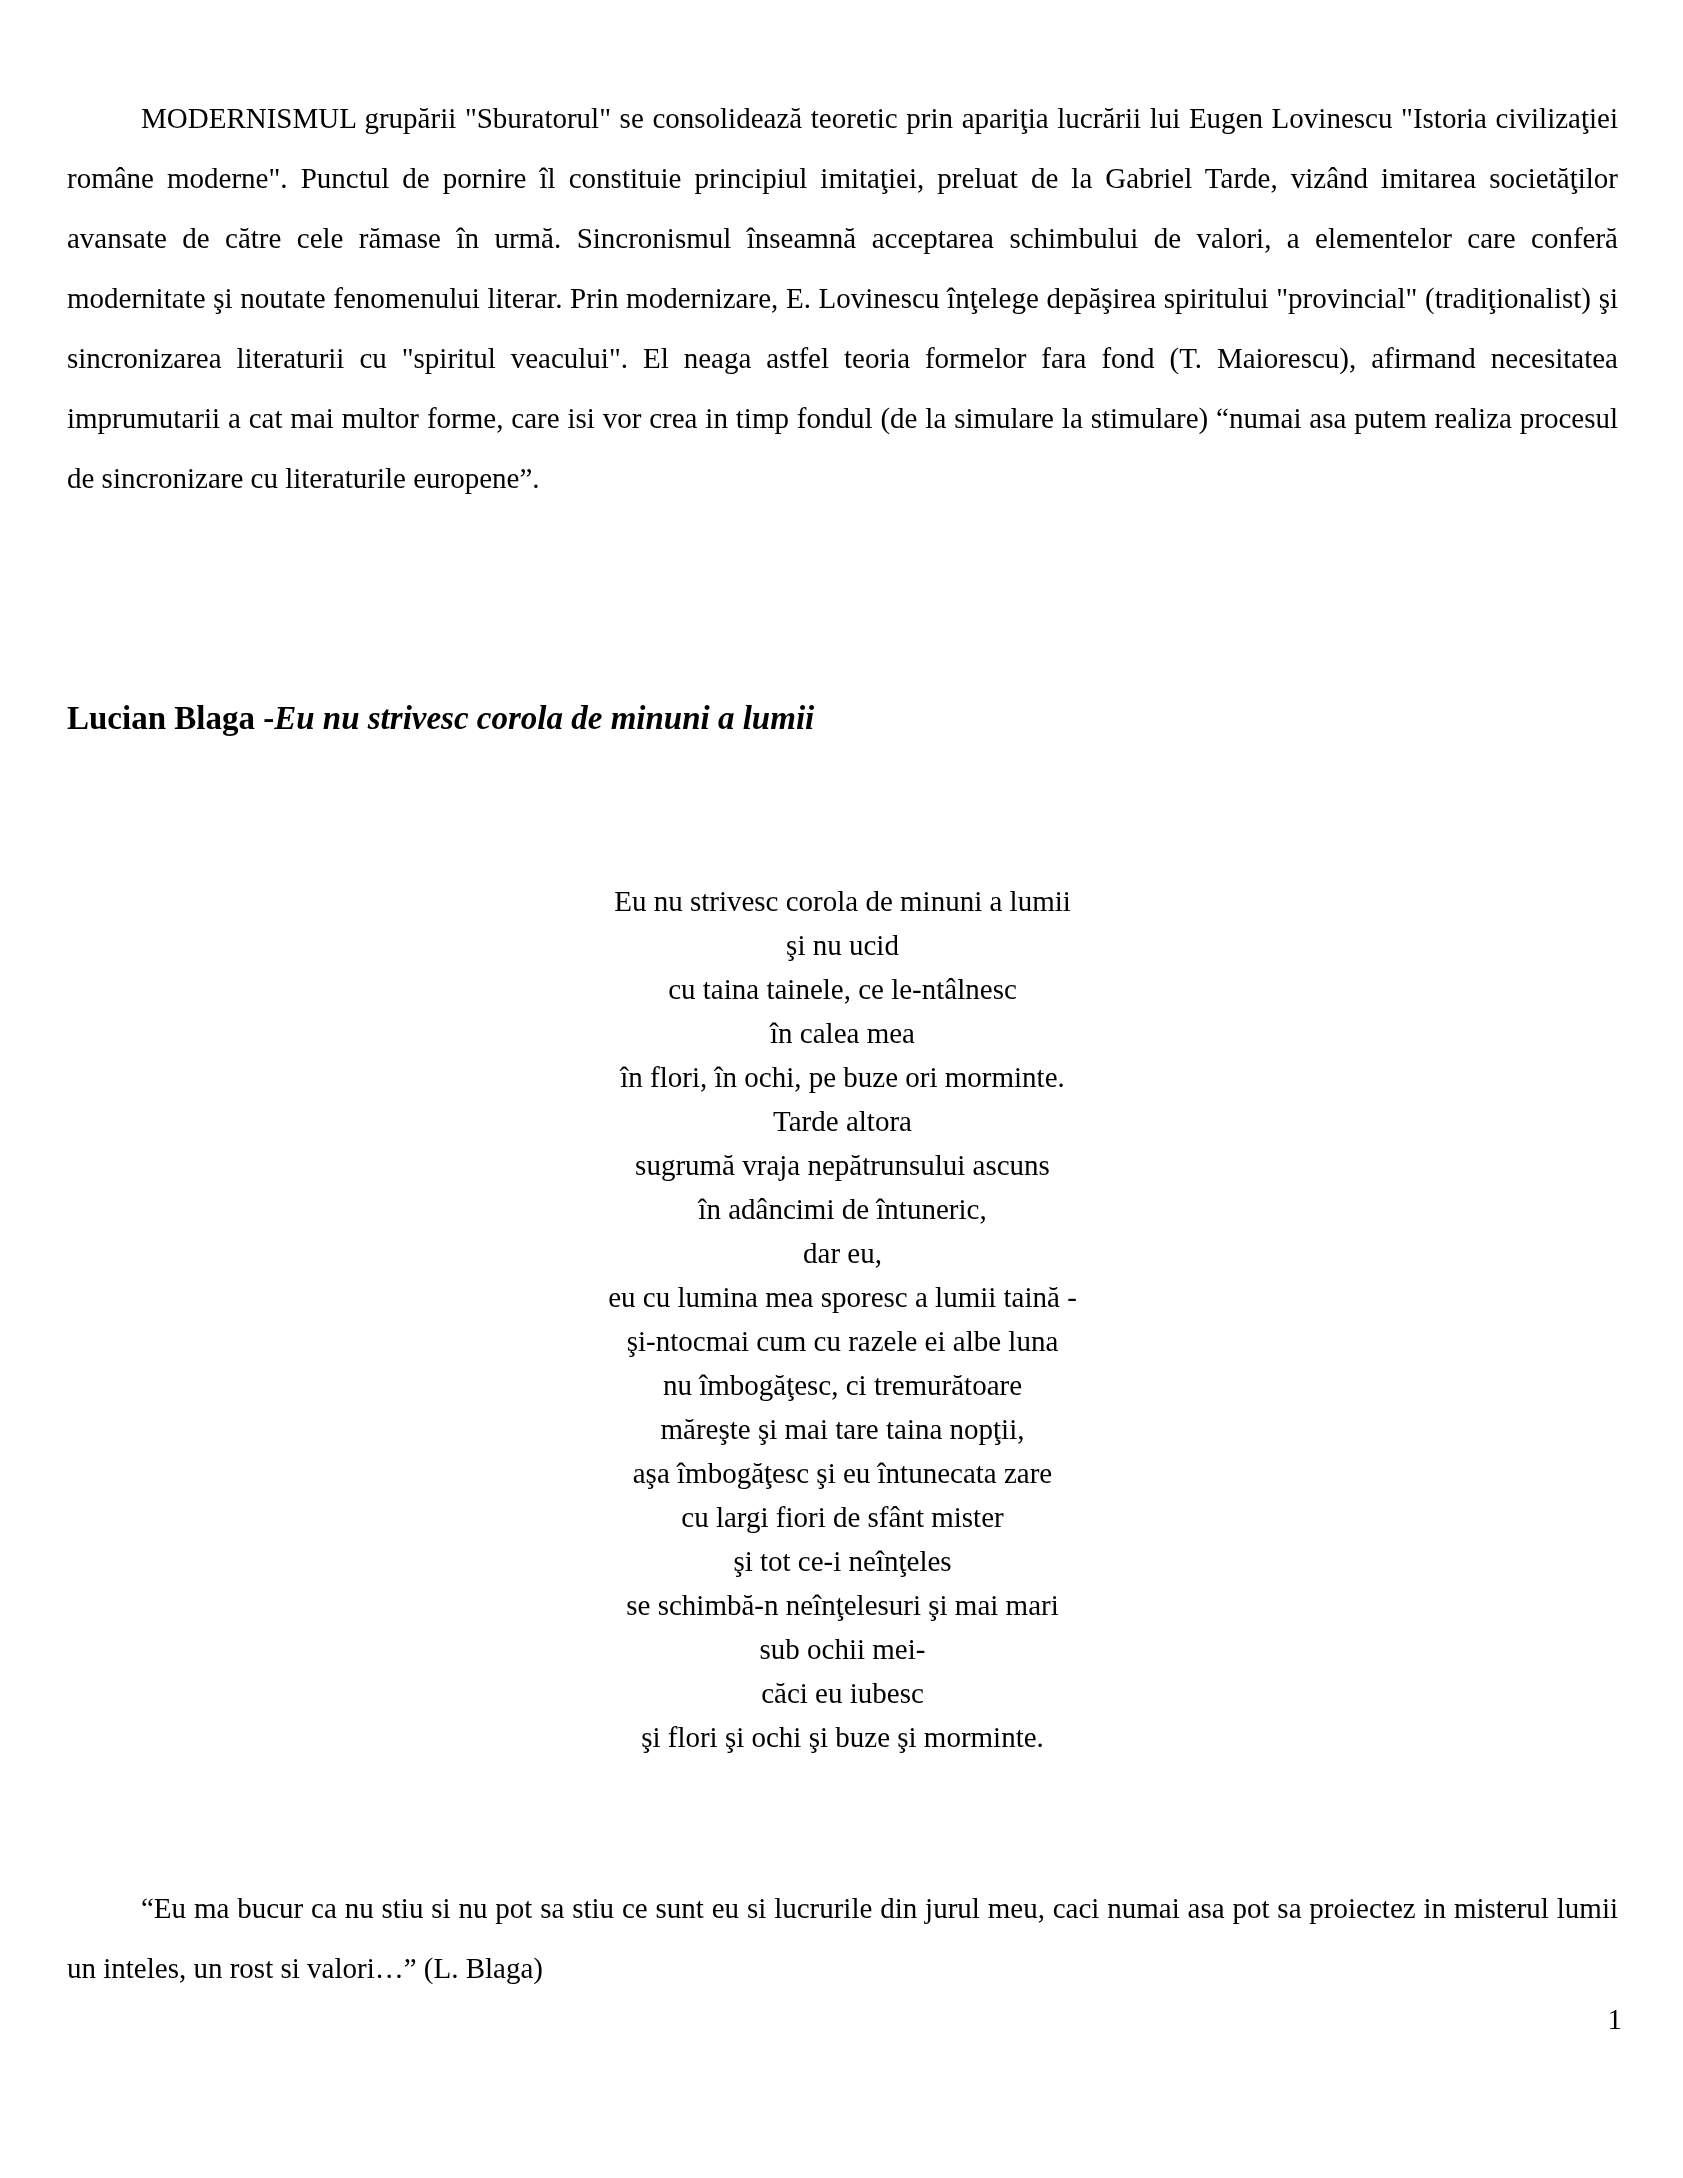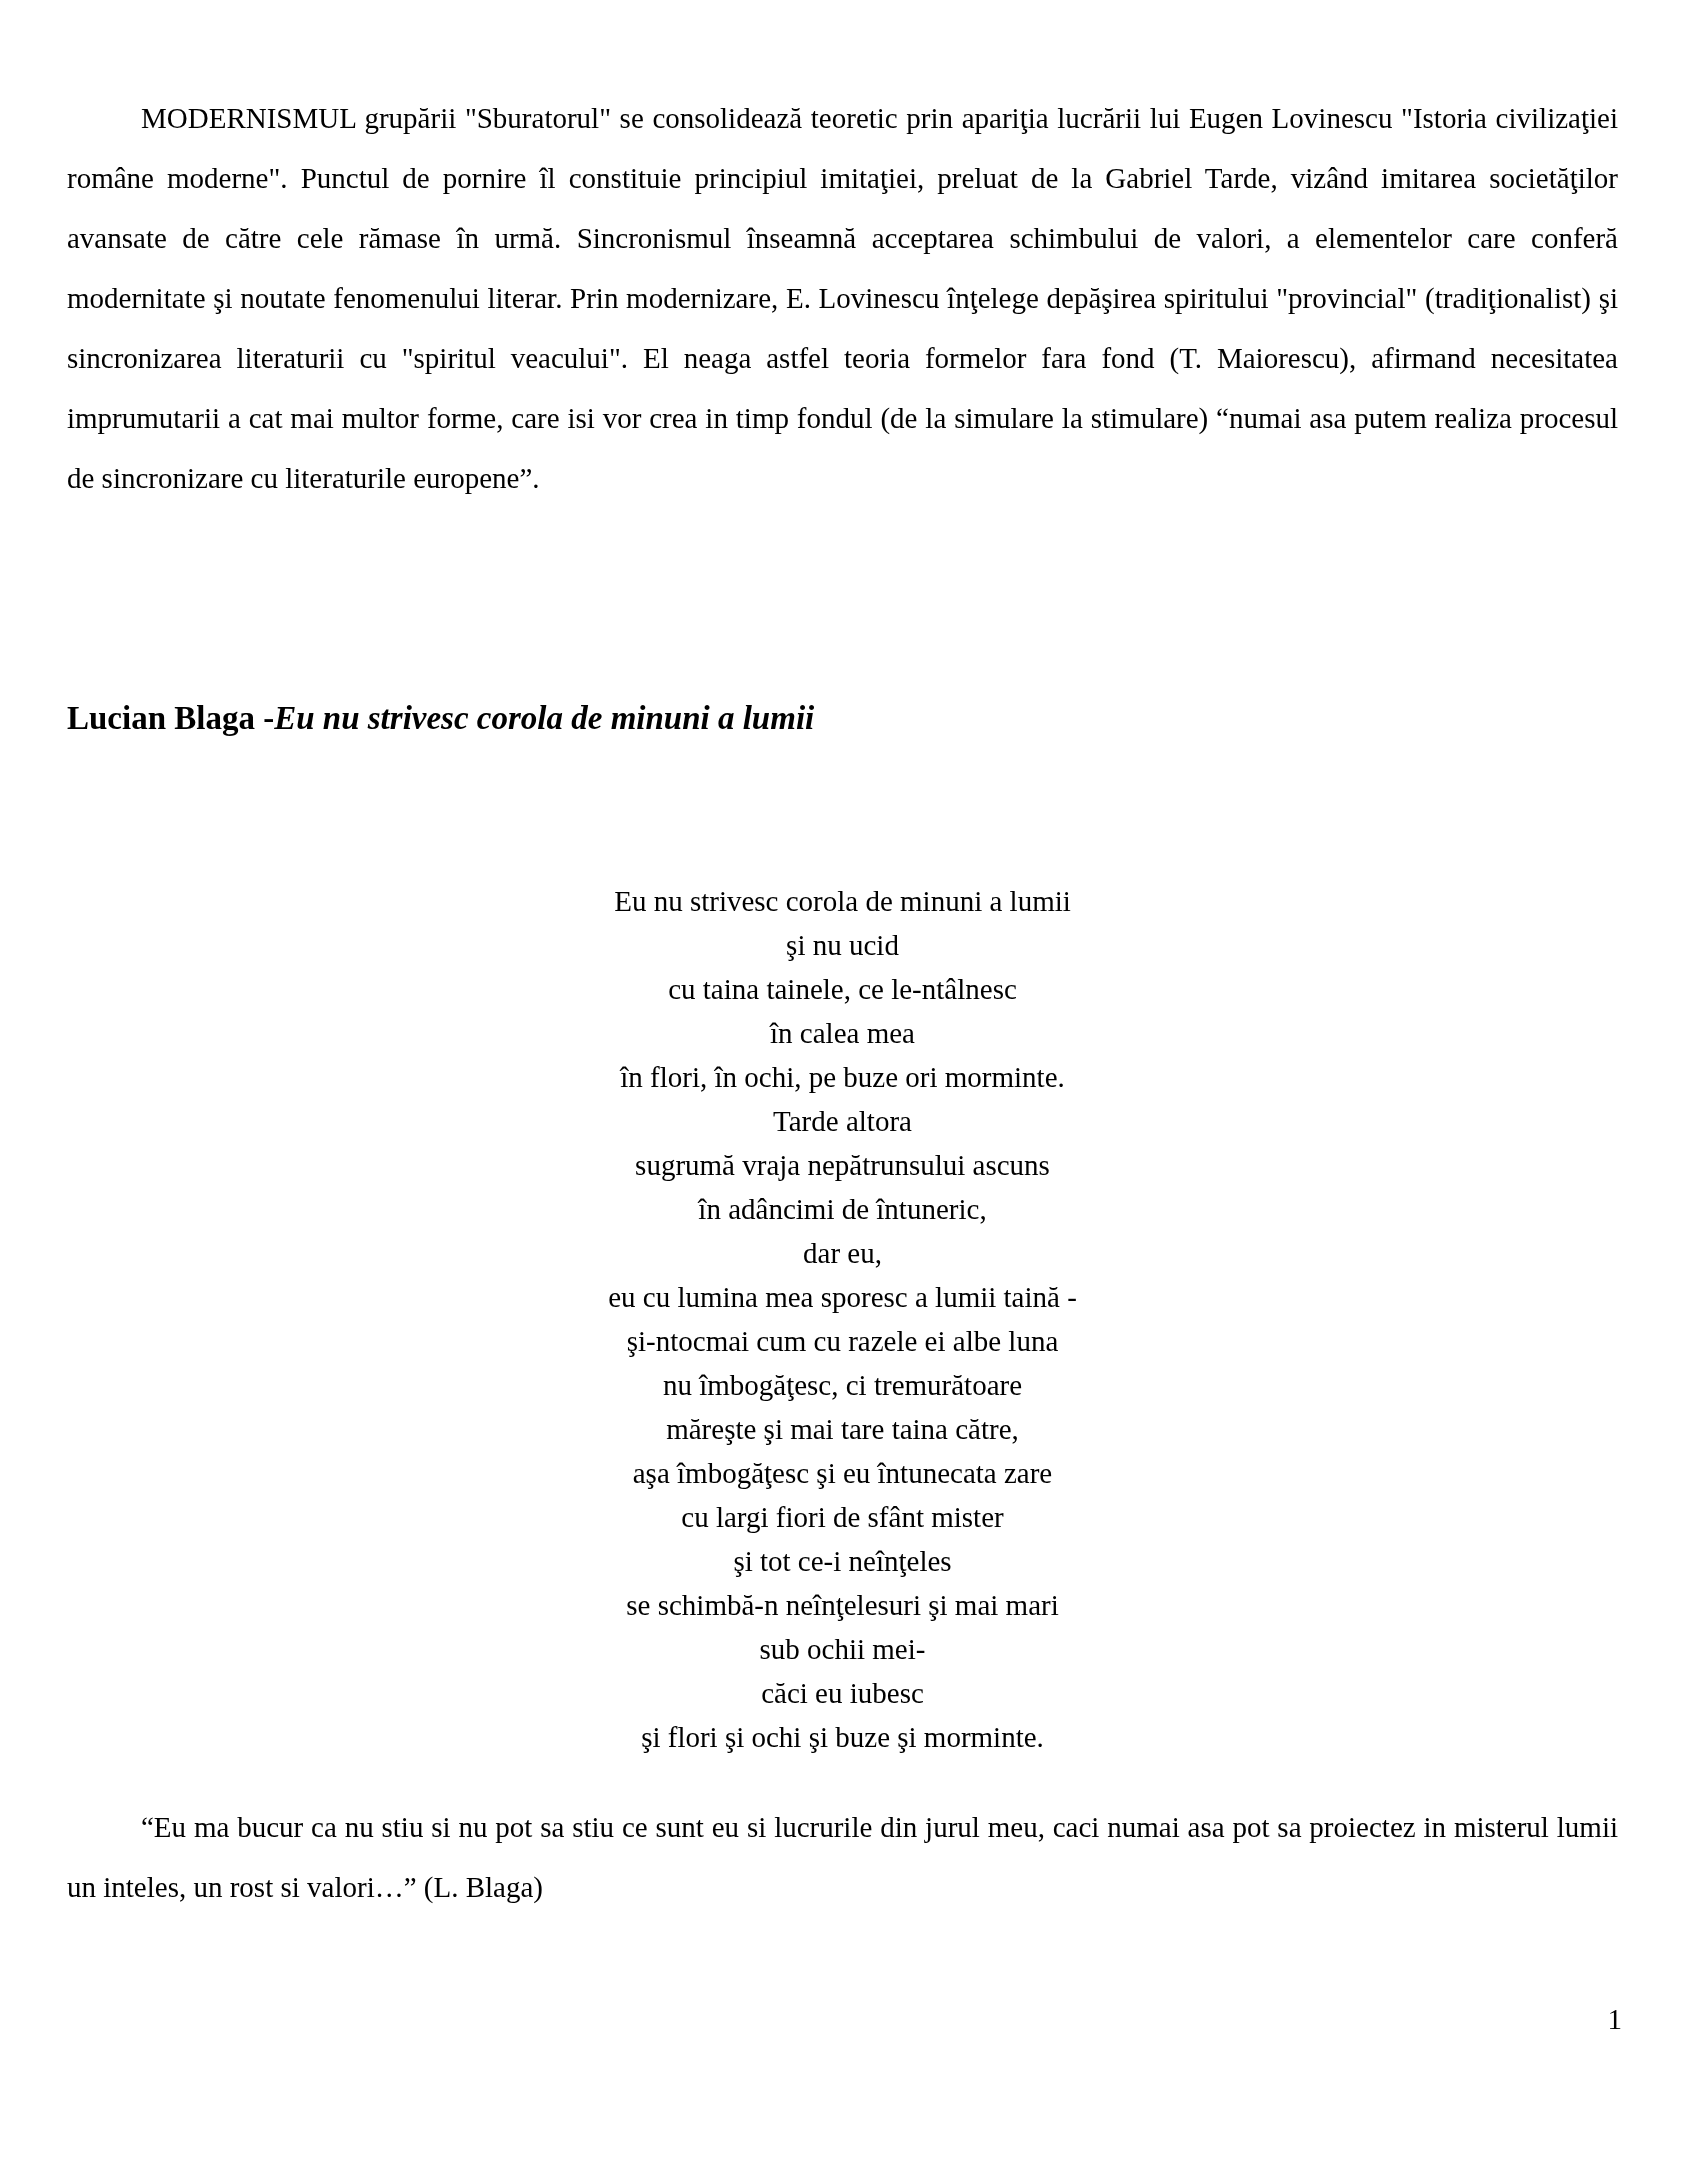--- a/index.html
+++ b/index.html
@@ -17,21 +17,21 @@
     left: 67px;
     width: 1551px;
     margin: 0;
     font-size: 29px;
     line-height: 60px;
     text-align: justify;
     text-indent: 74px;
     color: #000000;
   }
   .intro { top: 88px; }
-  .quote { top: 1797px; }
+  .quote { top: 1878px; }
   .b { font-weight: normal; }
   .heading {
     position: absolute;
     top: 696px;
     left: 67px;
     width: 1551px;
     margin: 0;
     font-size: 33px;
     font-weight: bold;
     text-align: left;
@@ -72,21 +72,21 @@
       <div>cu taina tainele, ce le-ntâlnesc</div>
       <div>în calea mea</div>
       <div>în flori, în ochi, pe buze ori morminte.</div>
       <div>Tarde altora</div>
       <div>sugrumă vraja nepătrunsului ascuns</div>
       <div>în adâncimi de întuneric,</div>
       <div>dar eu,</div>
       <div>eu cu lumina mea sporesc a lumii taină -</div>
       <div>şi-ntocmai cum cu razele ei albe luna</div>
       <div>nu îmbogăţesc, ci tremurătoare</div>
-      <div>măreşte şi mai tare taina către,</div>
+      <div>măreşte şi mai tare taina nopţii,</div>
       <div>aşa îmbogăţesc şi eu întunecata zare</div>
       <div>cu largi fiori de sfânt mister</div>
       <div>şi tot ce-i neînţeles</div>
       <div>se schimbă-n neînţelesuri şi mai mari</div>
       <div>sub ochii mei-</div>
       <div>căci eu iubesc</div>
       <div>şi flori şi ochi şi buze şi morminte.</div>
     </div>
 
   <p class="para quote">“Eu ma bucur ca nu stiu si nu pot sa stiu ce sunt eu si lucrurile din jurul meu, caci numai asa pot sa proiectez in misterul lumii un inteles, un rost si valori…” (L. Blaga)</p>

